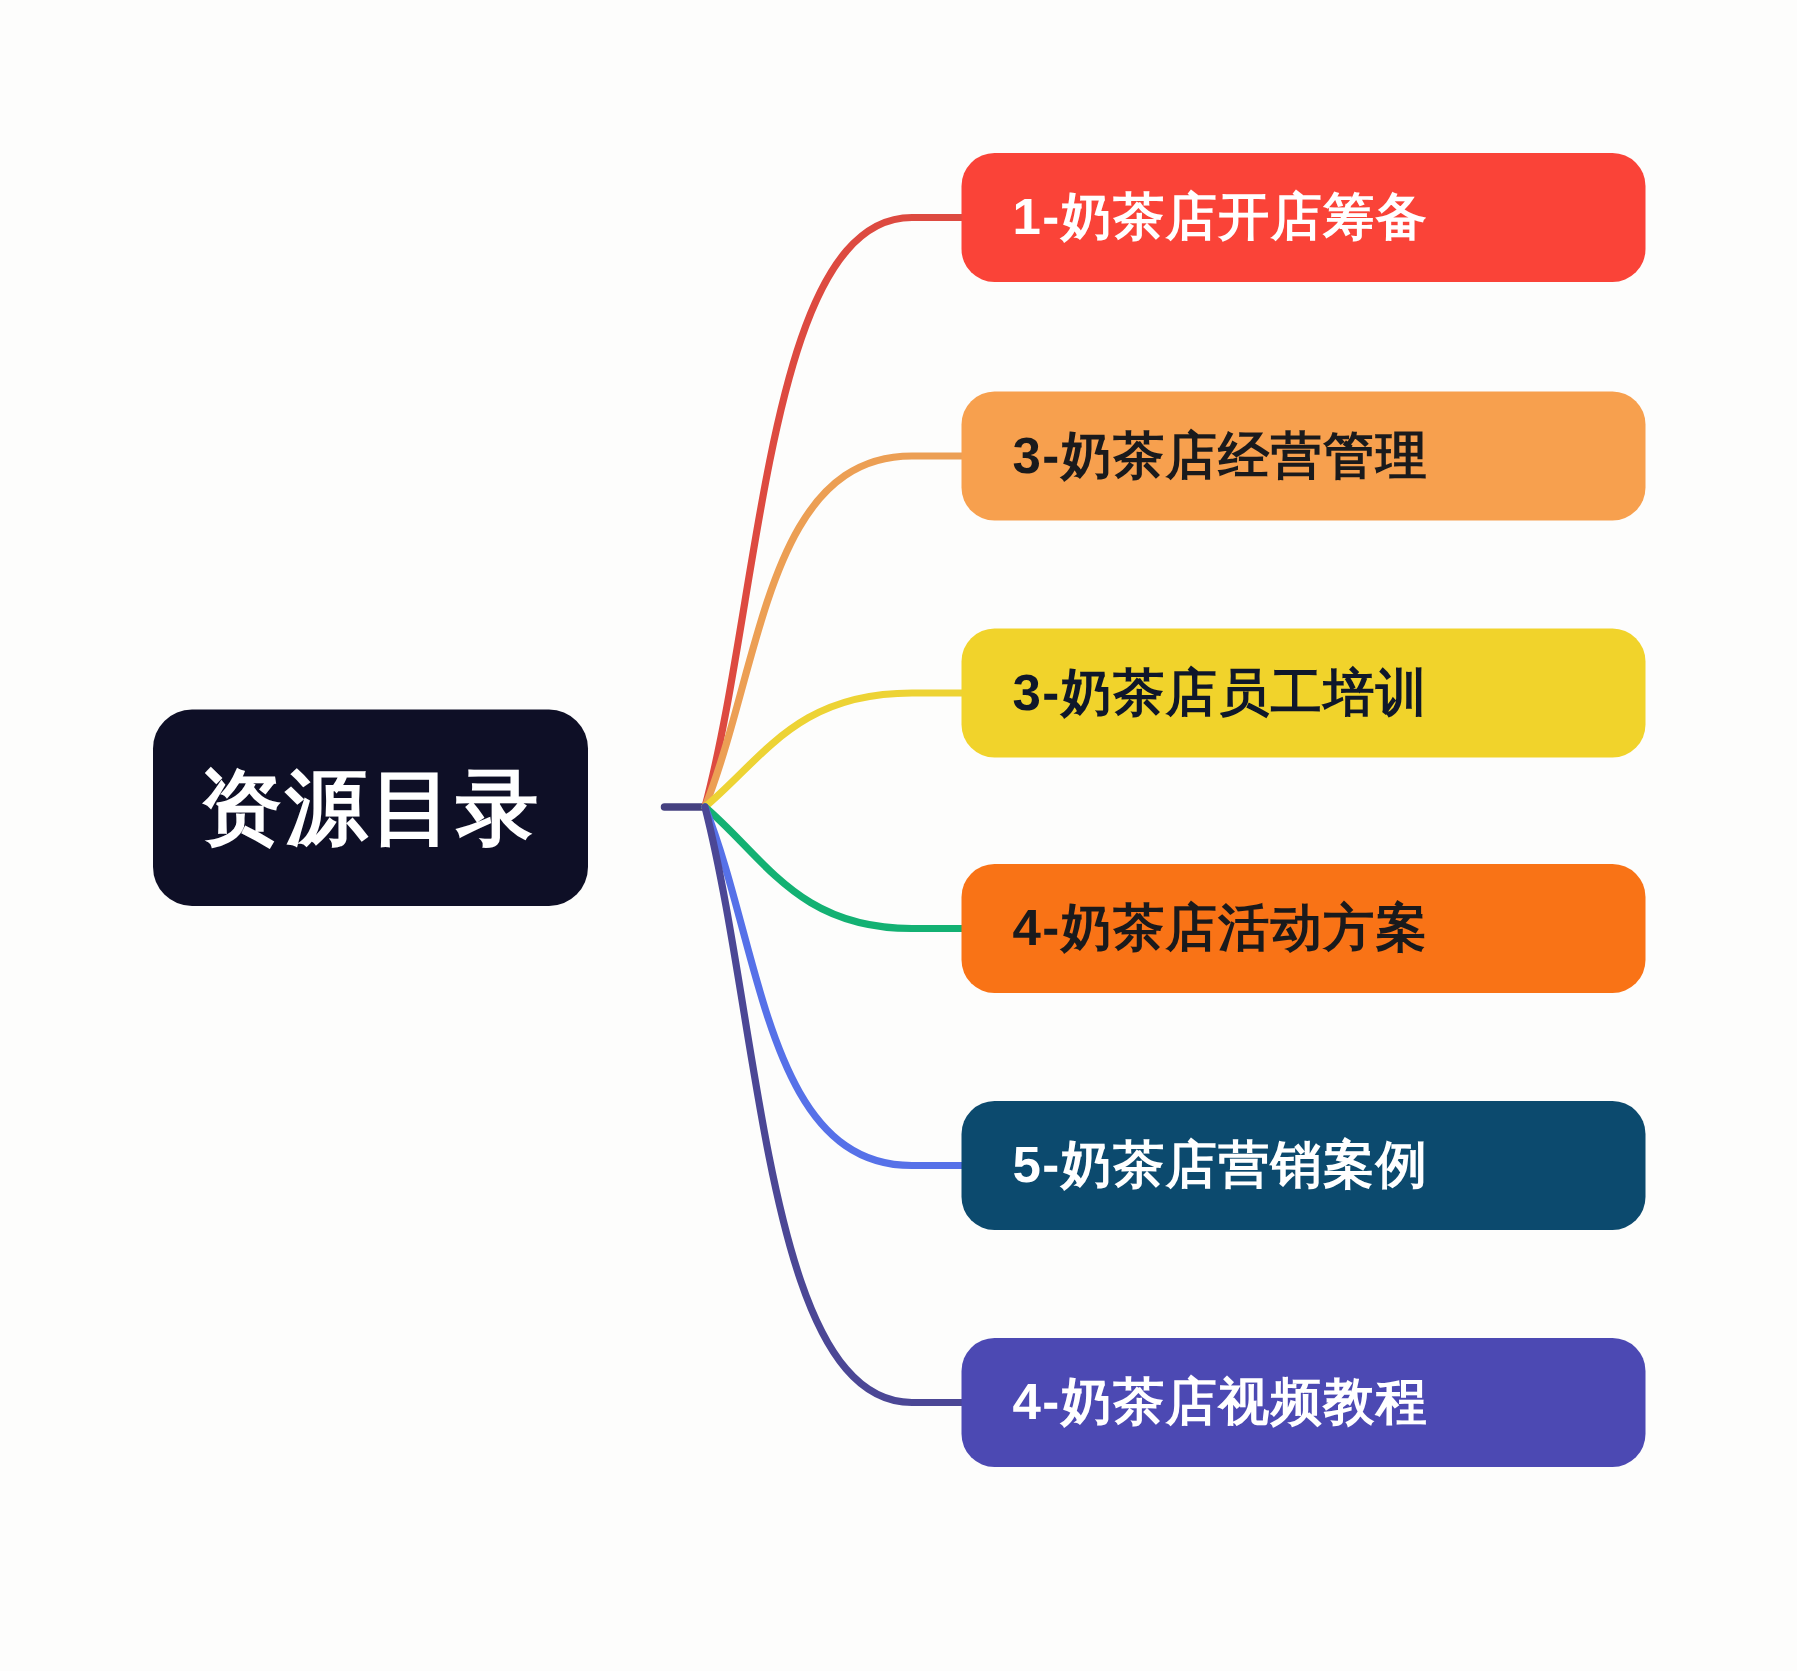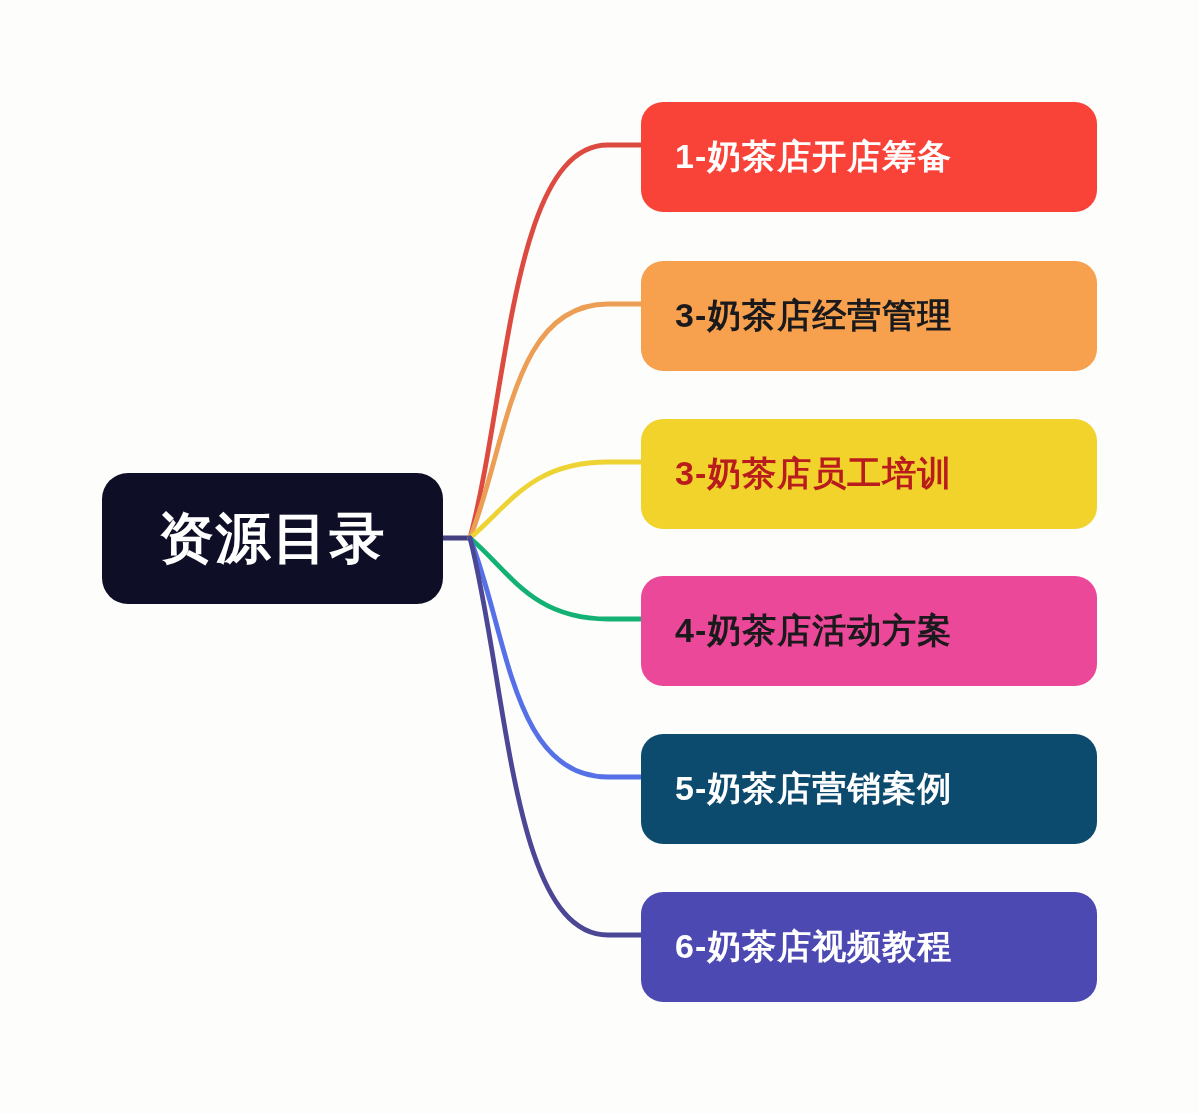--- a/index.html
+++ b/index.html
@@ -19,37 +19,37 @@
     left: 0; top: 0;
     width: 1198px;
     height: 1114px;
     pointer-events: none;
   }
 
   .root-node {
     position: absolute;
     left: 102px;
     top: 473px;
-    width: 341px;
+    width: 290px;
     height: 131px;
     border-radius: 26px;
     display: flex;
     align-items: center;
     justify-content: center;
     font-size: 55px;
     font-weight: bold;
     letter-spacing: 2px;
     cursor: default;
   }
 
   .branch-node {
     position: absolute;
     left: 641px;
     width: 456px;
-    height: 110px;
+    height: 86px;
     border-radius: 22px;
     display: flex;
     align-items: center;
     padding-left: 34px;
     font-size: 34px;
     font-weight: bold;
     letter-spacing: 1px;
     cursor: default;
   }
 </style>
@@ -73,29 +73,29 @@
   </div>
 
   <div class="branch-node" style="top: 102px; background: rgb(250, 67, 56); color: rgb(255, 255, 255);">
     <span>1-奶茶店开店筹备</span>
   </div>
 
   <div class="branch-node" style="top: 261px; background: rgb(247, 160, 78); color: rgb(26, 26, 28);">
     <span>3-奶茶店经营管理</span>
   </div>
 
-  <div class="branch-node" style="top: 419px; background: rgb(241, 211, 43); color: #b91c1c;">
+  <div class="branch-node" style="top: 419px; background: rgb(241, 211, 43); color: #0f172a;">
     <span>3-奶茶店员工培训</span>
   </div>
 
-  <div class="branch-node" style="top: 576px; background: #ec4899; color: rgb(26, 26, 28);">
+  <div class="branch-node" style="top: 576px; background: #f97316; color: rgb(26, 26, 28);">
     <span>4-奶茶店活动方案</span>
   </div>
 
   <div class="branch-node" style="top: 734px; background: #0c4a6e; color: rgb(255, 255, 255);">
     <span>5-奶茶店营销案例</span>
   </div>
 
   <div class="branch-node" style="top: 892px; background: rgb(76, 73, 179); color: rgb(255, 255, 255);">
-    <span>6-奶茶店视频教程</span>
+    <span>4-奶茶店视频教程</span>
   </div>
 
 </div>
 
 </body></html>

